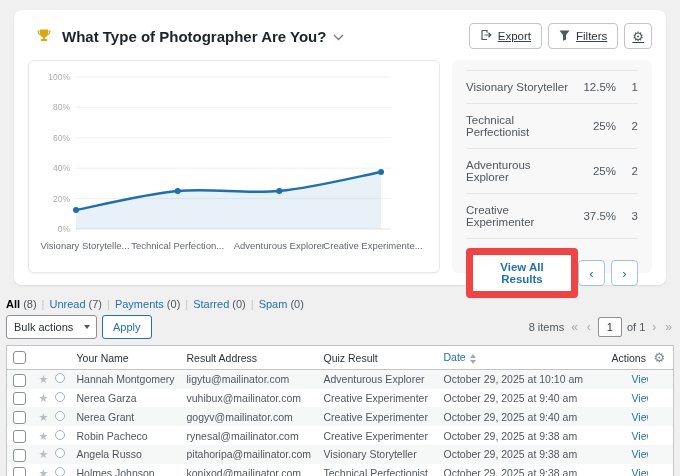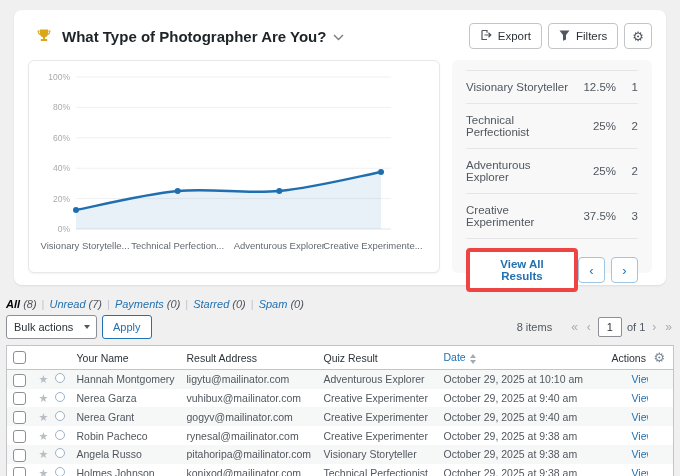--- a/index.html
+++ b/index.html
@@ -16,21 +16,21 @@
     background:#fff;
     border-radius:8px;
     box-shadow:0 1px 2px rgba(0,0,0,.08);
     padding:8px 14px 12px;
     height:275px;
   }
   .card-header { display:flex; align-items:center; height:36px; }
   .trophy { margin-left:8px; display:inline-flex; }
   .quiz-title { font-size:15px; font-weight:700; color:#1d2327; margin:0 7px 0 10px; }
   .title-chevron { display:inline-flex; margin-top:3px; cursor:pointer; }
-  .header-actions { margin-left:auto; display:flex; gap:6px; }
+  .header-actions { margin-left:auto; display:flex; gap:6px;text-decoration:underline; }
   .btn-secondary {
     display:inline-flex; align-items:center; gap:6px;
     border:1px solid #c3c4c7; border-radius:4px; background:#fff;
     padding:5px 10px; font-size:11.5px; color:#2c3338; cursor:pointer;
     font-family:inherit;
   }
   .btn-icon-only { padding:5px 7px; }
   .gear-glyph { font-size:13px; color:#50575e; line-height:1; }
 
   .card-body { display:flex; gap:12px; margin-top:6px; }
@@ -49,21 +49,21 @@
   .answers-header { display:flex; align-items:center; padding:4px 0 8px;
     font-size:9px; font-weight:700; letter-spacing:.5px; color:#3c434a; }
   .a-label { flex:1; }
   .a-pct { width:46px; text-align:right; }
   .a-count { width:22px; text-align:right; }
   .answers-row { display:flex; align-items:center; border-top:1px solid #e6e6e9;
     padding:10px 0; font-size:11.5px; color:#50575e; }
   .answers-footer { display:flex; align-items:center; border-top:1px solid #e6e6e9;
     padding-top:9px; margin-top:0; }
   .btn-blue-outline {
-    border:4px solid #ef4444; color:#2271b1; background:#fff;
+    border:7px solid #ef4444; color:#2271b1; background:#fff;
     border-radius:4px; padding:6px 10px; font-size:11.5px; font-weight:600;
     cursor:pointer; font-family:inherit;
   }
   .pager-arrows { margin-left:auto; display:flex; gap:6px; }
   .pager-arrow {
     width:27px; height:26px; display:inline-flex; align-items:center; justify-content:center;
     border:1px solid #9ec6e2; border-radius:4px; background:#fff; color:#2271b1;
     font-size:13px; cursor:pointer; font-family:inherit;
   }
 
@@ -71,21 +71,21 @@
   .sort i { display:block; width:0; height:0; border-left:3px solid transparent; border-right:3px solid transparent; }
   .sort .up { border-bottom:4px solid #a7aaad; margin-bottom:2px; }
   .sort .dn { border-top:4px solid #a7aaad; }
 
   
   .entries { margin:8px 6px 0; }
   .views-row { display:flex; justify-content:space-between; align-items:flex-start; }
   .views { list-style:none; display:flex; align-items:center; padding-top:5px; font-size:11px; }
   .views li { display:flex; align-items:center; }
   .views li:not(:last-child)::after { content:"|"; color:#c3c4c7; margin:0 5px; }
-  .view-link { color:#2271b1; text-decoration:none;font-style:italic; }
+  .view-link { color:#2271b1; text-decoration:none; }
   .view-link.active { color:#000; font-weight:700; }
   .view-link .count { color:#50575e; font-weight:400; }
 
   .search-controls { display:flex; gap:4px; align-items:center; }
   .sel-wrap { position:relative; display:inline-block; }
   .sel-wrap::after { content:""; position:absolute; right:7px; top:10px;
     border-left:3.5px solid transparent; border-right:3.5px solid transparent;
     border-top:4.5px solid #50575e; pointer-events:none; }
   select {
     -webkit-appearance:none; appearance:none;
@@ -97,21 +97,21 @@
   .search-input { width:102px; height:24px; border:1px solid #8c8f94; border-radius:3px;
     padding:0 6px; font-size:11px; font-family:inherit; background:#fff; }
   .btn-primary-outline {
     height:24px; border:1px solid #2271b1; color:#2271b1; background:#fff;
     border-radius:3px; padding:0 10px; font-size:11px; cursor:pointer; font-family:inherit;
   }
 
   .bulk-row { display:flex; justify-content:space-between; align-items:center; margin-top:5px; }
   .bulk-left { display:flex; gap:5px; align-items:center; }
   .paging { display:flex; gap:5px; align-items:center; font-size:11px; color:#50575e; }
-  .items-count { margin-right:12px; }
+  .items-count { margin-right:0; }
   .page-arrow { color:#a7aaad; font-size:12px; padding:0 2px; text-decoration:none; }
   .page-num { border:1px solid #8c8f94; background:#fff; border-radius:2px;
     padding:3px 8px; color:#2c3338; }
   .page-of { color:#50575e; }
 
   
   .list-table { width:100%; border-collapse:collapse; background:#fff;
     border:1px solid #c3c4c7; margin-top:6px; font-size:10.5px; table-layout:fixed; }
   .list-table th { text-align:left; font-weight:400; color:#2c3338;
     padding:4px 6px; border-bottom:1px solid #c3c4c7; background:#fff; }

